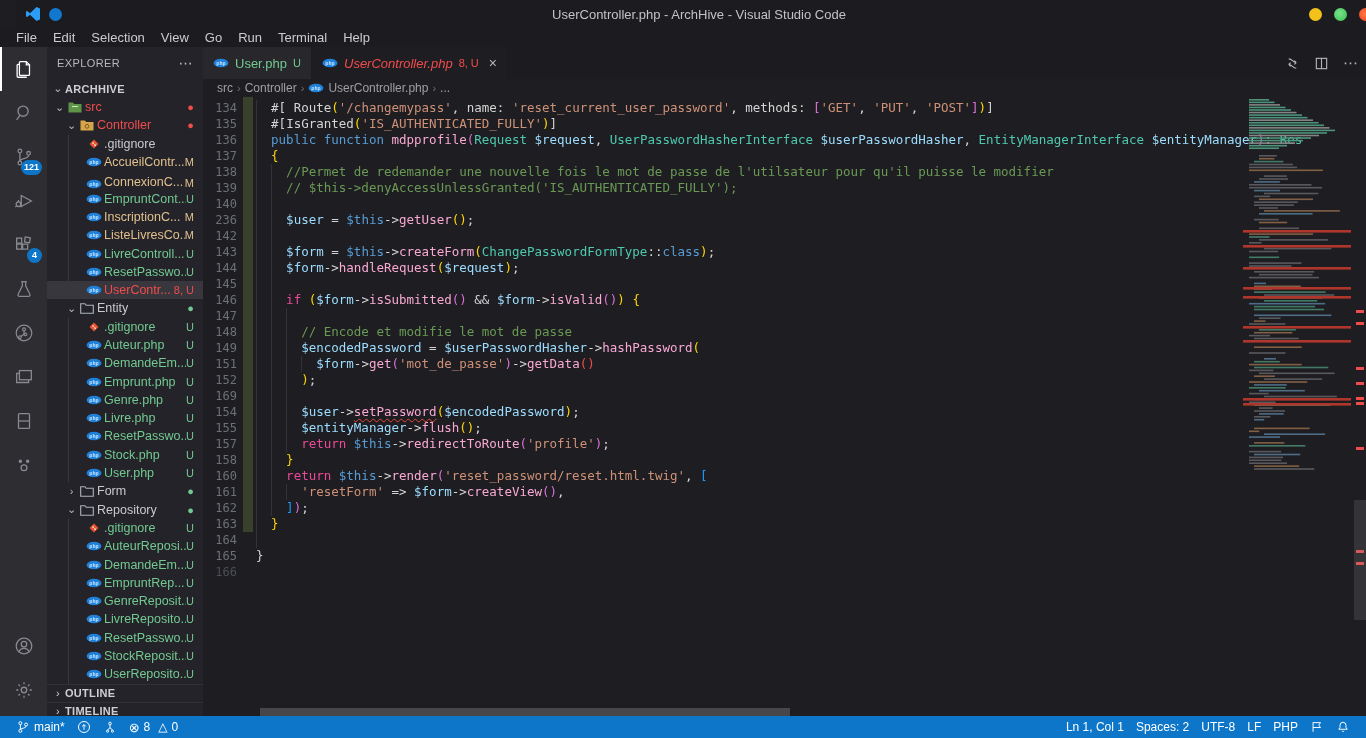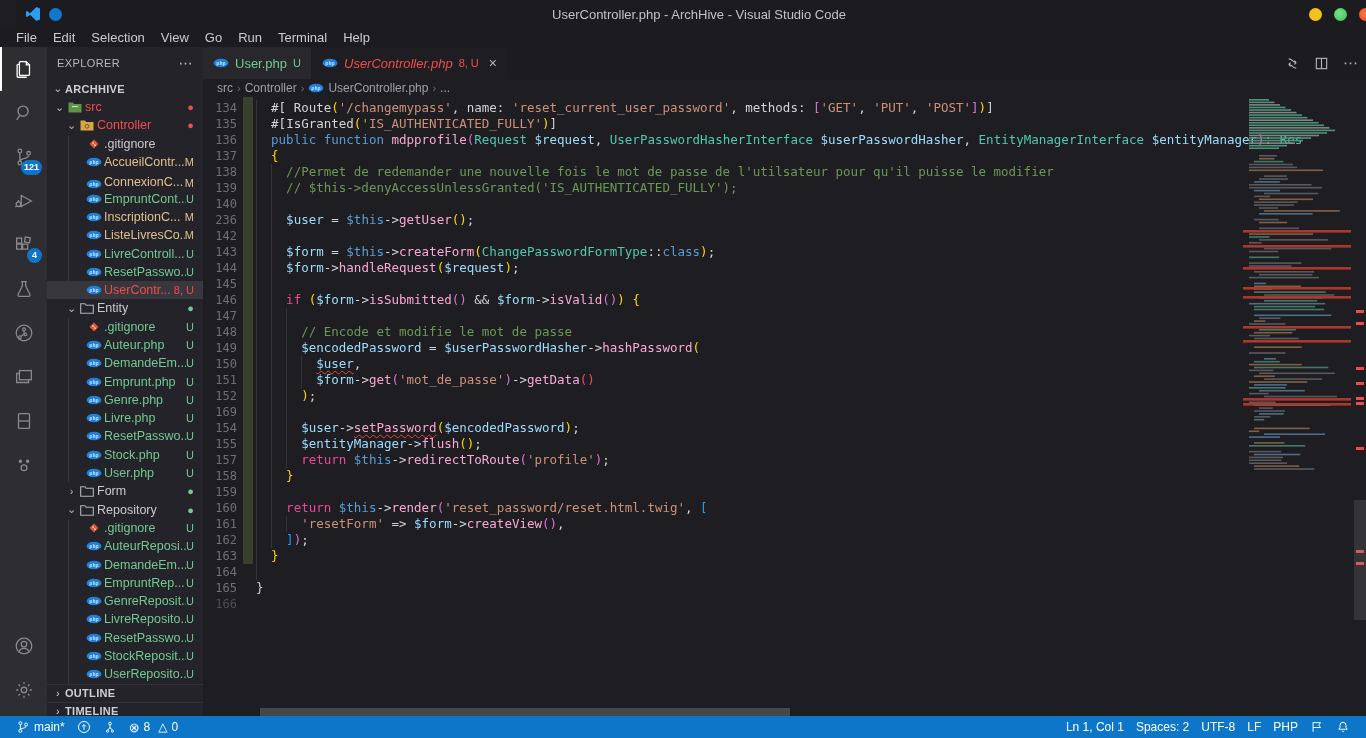--- a/index.html
+++ b/index.html
@@ -739,25 +739,20 @@
               <span class="cl-num">148</span>
               <span class="cl-git mod"></span>
               <div class="cl-text"><span class="guide" style="left: 0ch;"></span><span class="guide" style="left: 2ch;"></span><span class="guide" style="left: 4ch;"></span><span>      </span><span class="tk-c">// Encode et modifie le mot de passe</span></div>
             </div>
             <div class="cl">
               <span class="cl-num">149</span>
               <span class="cl-git mod"></span>
               <div class="cl-text"><span class="guide" style="left: 0ch;"></span><span class="guide" style="left: 2ch;"></span><span class="guide" style="left: 4ch;"></span><span>      </span><span class="tk-v">$encodedPassword</span><span class="tk-d"> = </span><span class="tk-v">$userPasswordHasher</span><span class="tk-d">-&gt;</span><span class="tk-f">hashPassword</span><span class="tk-p1">(</span></div>
             </div>
             <div class="cl">
-              <span class="cl-num">150</span>
-              <span class="cl-git mod"></span>
-              <div class="cl-text"><span class="guide" style="left: 0ch;"></span><span class="guide" style="left: 2ch;"></span><span class="guide" style="left: 4ch;"></span><span class="guide" style="left: 6ch;"></span><span>        </span><span class="tk-v sq">$user</span><span class="tk-d">,</span></div>
-            </div>
-            <div class="cl">
               <span class="cl-num">151</span>
               <span class="cl-git mod"></span>
               <div class="cl-text"><span class="guide" style="left: 0ch;"></span><span class="guide" style="left: 2ch;"></span><span class="guide" style="left: 4ch;"></span><span class="guide" style="left: 6ch;"></span><span>        </span><span class="tk-v">$form</span><span class="tk-d">-&gt;</span><span class="tk-f">get</span><span class="tk-p2">(</span><span class="tk-s">'mot_de_passe'</span><span class="tk-p2">)</span><span class="tk-d">-&gt;</span><span class="tk-f">getData</span><span class="tk-e">()</span></div>
             </div>
             <div class="cl">
               <span class="cl-num">152</span>
               <span class="cl-git mod"></span>
               <div class="cl-text"><span class="guide" style="left: 0ch;"></span><span class="guide" style="left: 2ch;"></span><span class="guide" style="left: 4ch;"></span><span>      </span><span class="tk-p1">)</span><span class="tk-d">;</span></div>
             </div>
             <div class="cl">
@@ -777,25 +772,20 @@
             </div>
             <div class="cl">
               <span class="cl-num">157</span>
               <span class="cl-git mod"></span>
               <div class="cl-text"><span class="guide" style="left: 0ch;"></span><span class="guide" style="left: 2ch;"></span><span class="guide" style="left: 4ch;"></span><span>      </span><span class="tk-ctl">return </span><span class="tk-k">$this</span><span class="tk-d">-&gt;</span><span class="tk-f">redirectToRoute</span><span class="tk-p2">(</span><span class="tk-s">'profile'</span><span class="tk-p2">)</span><span class="tk-d">;</span></div>
             </div>
             <div class="cl">
               <span class="cl-num">158</span>
               <span class="cl-git mod"></span>
               <div class="cl-text"><span class="guide" style="left: 0ch;"></span><span class="guide" style="left: 2ch;"></span><span>    </span><span class="tk-p1">}</span></div>
-            </div>
-            <div class="cl">
-              <span class="cl-num">159</span>
-              <span class="cl-git mod"></span>
-              <div class="cl-text"><span class="guide" style="left: 0ch;"></span><span class="guide" style="left: 2ch;"></span></div>
             </div>
             <div class="cl">
               <span class="cl-num">160</span>
               <span class="cl-git mod"></span>
               <div class="cl-text"><span class="guide" style="left: 0ch;"></span><span class="guide" style="left: 2ch;"></span><span>    </span><span class="tk-ctl">return </span><span class="tk-k">$this</span><span class="tk-d">-&gt;</span><span class="tk-f">render</span><span class="tk-p2">(</span><span class="tk-s">'reset_password/reset.html.twig'</span><span class="tk-d">, </span><span class="tk-p3">[</span></div>
             </div>
             <div class="cl">
               <span class="cl-num">161</span>
               <span class="cl-git mod"></span>
               <div class="cl-text"><span class="guide" style="left: 0ch;"></span><span class="guide" style="left: 2ch;"></span><span class="guide" style="left: 4ch;"></span><span>      </span><span class="tk-s">'resetForm'</span><span class="tk-d"> =&gt; </span><span class="tk-v">$form</span><span class="tk-d">-&gt;</span><span class="tk-f">createView</span><span class="tk-p2">()</span><span class="tk-d">,</span></div>

